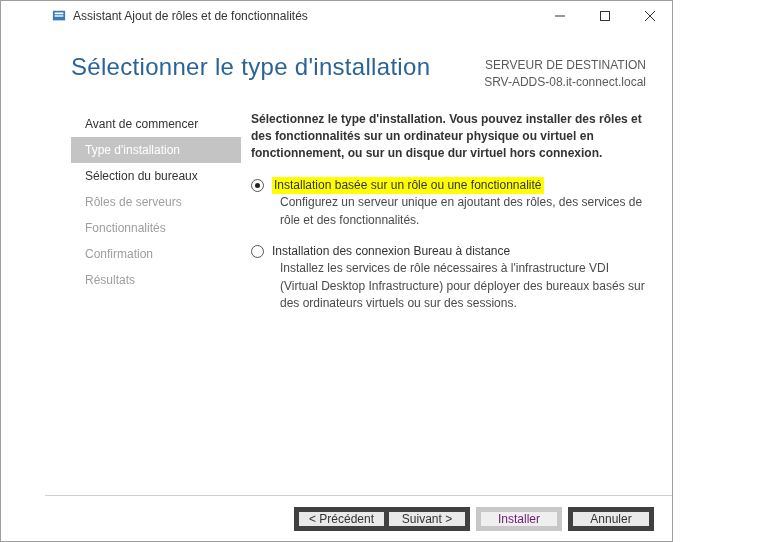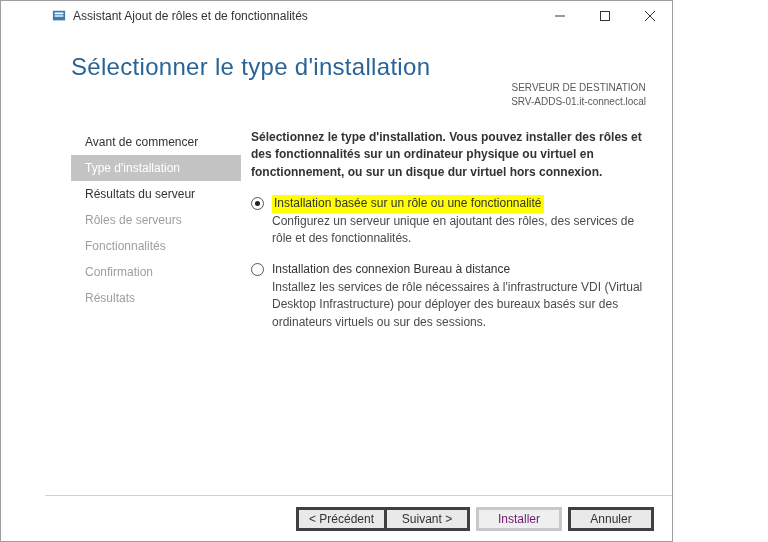--- a/index.html
+++ b/index.html
@@ -7,37 +7,37 @@
     .window { width: 673px; height: 542px; border: 1px solid #9e9e9e; background: #fff; display: flex; flex-direction: column; padding-left: 44px; }
     .titlebar { height: 30px; display: flex; align-items: center; padding: 0 0 0 6px; }
     .titlebar-icon { width: 16px; height: 16px; margin-right: 6px; display: flex; align-items: center; justify-content: center; }
     .titlebar-icon svg { width: 14px; height: 14px; }
     .titlebar-title { font-size: 12px; color: #333; flex: 1; }
     .wincontrols { display: flex; height: 100%; }
     .winbtn { width: 45px; height: 100%; display: flex; align-items: center; justify-content: center; font-size: 12px; color: #333; cursor: pointer; }
     .content { flex: 1; display: flex; flex-direction: column; position: relative; }
     .header { padding: 22px 26px 10px 26px; display: flex; align-items: flex-start; }
     .page-title { color: #2a6496; font-size: 24px; font-weight: 300; flex: 1; letter-spacing: 0.3px; }
-    .dest { text-align: center; font-size: 10px; color: #5a5a5a; line-height: 1.4; padding-top: 4px; margin-top: 24px; }
+    .dest { text-align: right; font-size: 12px; color: #5a5a5a; line-height: 1.4; padding-top: 4px; }
     .body { flex: 1; display: flex; padding: 0 0 0 26px; }
     .sidebar { width: 170px; padding-top: 10px; font-size: 12px; }
     .sidebar-item { padding: 6px 10px 6px 14px; color: #9e9e9e; cursor: default; }
     .sidebar-item.enabled { color: #333; cursor: pointer; }
     .sidebar-item.active { background: #c4c4c4; color: #fff; }
     .main { flex: 1; padding: 10px 26px 0 10px; font-size: 12px; color: #333; line-height: 1.45; }
     .intro { margin-bottom: 14px; font-weight: bold; }
     .option { display: flex; align-items: flex-start; margin-bottom: 14px; }
     .radio-outer { width: 13px; height: 13px; border: 1px solid #555; border-radius: 50%; margin-top: 2px; margin-right: 8px; flex-shrink: 0; display: flex; align-items: center; justify-content: center; background: #fff; }
     .radio-outer.checked::after { content: ""; width: 5px; height: 5px; background: #222; border-radius: 50%; }
     .opt-text { flex: 1; }
     .opt-title { font-weight: 400; font-size: 12px; }
-    .opt-desc { font-size: 12px; color: #4a4a4a; }
+    .opt-desc { font-size: 12px; color: #4a4a4a; margin-left: 8px; }
     .highlight { background: #ffff00; display: inline-block; padding: 0 2px; }
     .footer { height: 46px; border-top: 1px solid #d0d0d0; display: flex; align-items: center; justify-content: flex-end; padding: 0 18px; gap: 6px; background: #fafafa00; }
-    .btn { min-width: 86px; height: 24px; font-size: 12px; border: 3px solid #404040; background: #e9e9e9; color: #333; padding: 0 10px; cursor: pointer; }
+    .btn { min-width: 86px; height: 24px; font-size: 12px; border: 5px solid #404040; background: #e9e9e9; color: #333; padding: 0 10px; cursor: pointer; }
     .btn.disabled { color: #701a75; border-color: #c8c8c8; background: #efefef; cursor: default; }
     .btn-group { display: flex; }
     .btn-group .btn:first-child { border-right: none; }
   </style>
 </head>
 <body>
 
 <div class="window">
 
   <div class="titlebar">
@@ -68,29 +68,29 @@
       </div>
     </div>
   </div>
 
   <div class="content">
 
     <div class="header">
       <div class="page-title">Sélectionner le type d'installation</div>
       <div class="dest">
         <div>SERVEUR DE DESTINATION</div>
-        <div>SRV-ADDS-01.it-connect.local</div>
+        <div>SRV-ADDS-08.it-connect.local</div>
       </div>
     </div>
 
     <div class="body">
       <div class="sidebar">
         <div class="sidebar-item enabled"><span>Avant de commencer</span></div>
         <div class="sidebar-item enabled active"><span>Type d'installation</span></div>
-        <div class="sidebar-item enabled"><span>Résultats du serveur</span></div>
+        <div class="sidebar-item enabled"><span>Sélection du bureaux</span></div>
         <div class="sidebar-item"><span>Rôles de serveurs</span></div>
         <div class="sidebar-item"><span>Fonctionnalités</span></div>
         <div class="sidebar-item"><span>Confirmation</span></div>
         <div class="sidebar-item"><span>Résultats</span></div>
       </div>
 
       <div class="main">
         <div class="intro">Sélectionnez le type d'installation. Vous pouvez installer des rôles et des fonctionnalités sur un ordinateur physique ou virtuel en fonctionnement, ou sur un disque dur virtuel hors connexion.</div>
 
         <div class="option">

